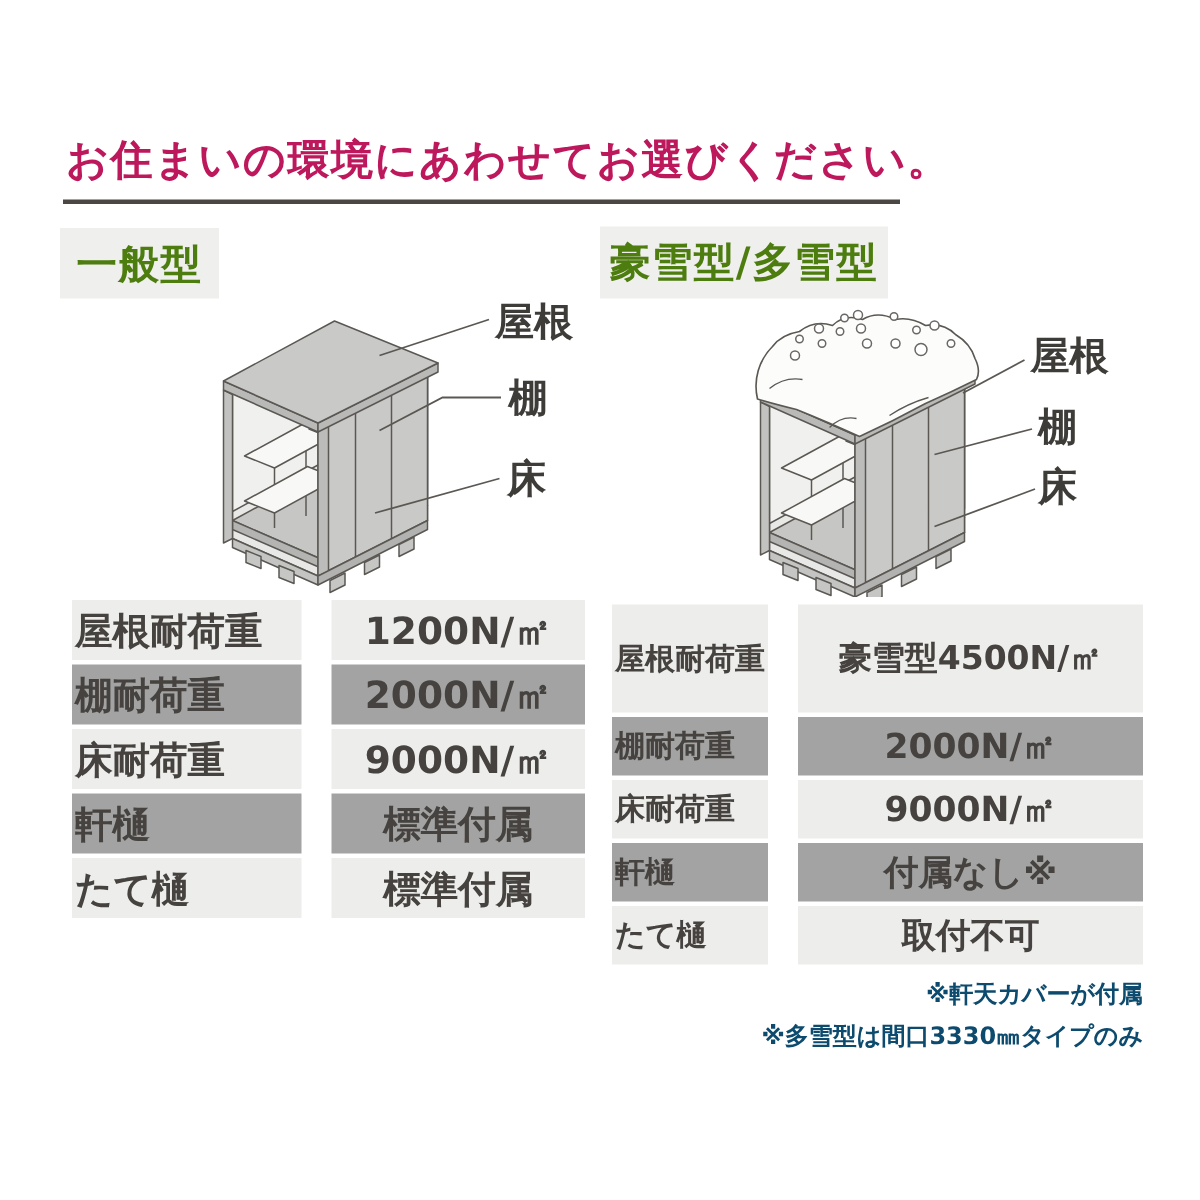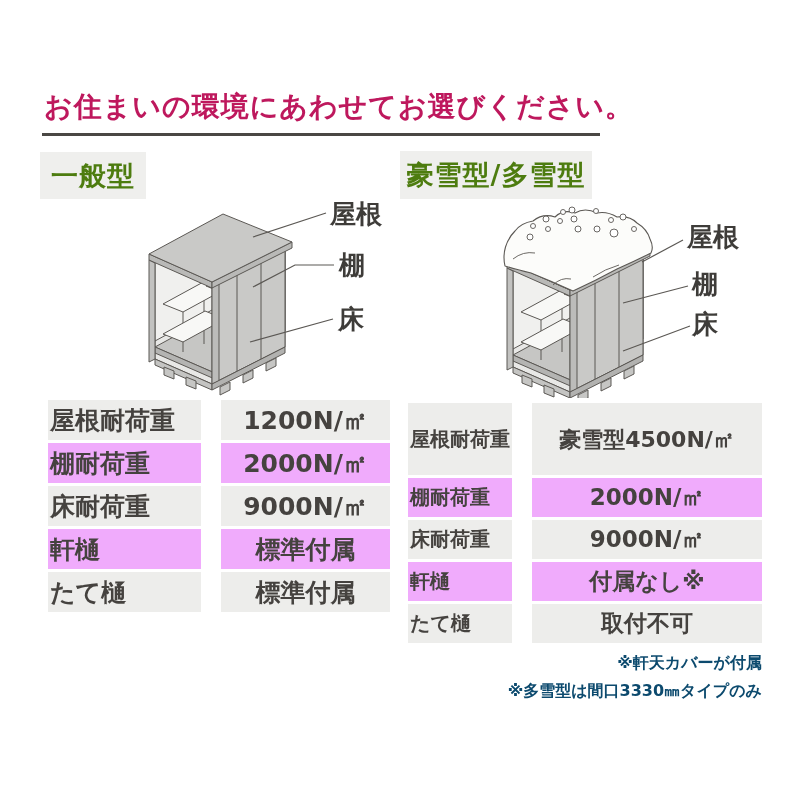--- a/index.html
+++ b/index.html
@@ -20,21 +20,21 @@
   .type-header.right{left:400px;top:151px;width:192px;height:48px;}
   .illus{display:block;}
   .illus text{font-family:"DejaVu Sans","Liberation Sans",sans-serif;font-weight:600;fill:#3e3c39;}
 
   .spec-table{display:block;}
   .spec-row{display:flex;margin-bottom:3px;}
   .spec-row .cl,.spec-row .cv{display:flex;align-items:center;}
   .spec-row .cl{padding-left:2px;box-sizing:border-box;font-weight:600;}
   .spec-row .cv{margin-left:20px;flex:1;justify-content:center;font-weight:600;text-align:center;}
   .row-a .cl,.row-a .cv{background:#ededeb;}
-  .row-b .cl,.row-b .cv{background:#f0abfc;}
+  .row-b .cl,.row-b .cv{background:#a3a3a3;}
 
   .table-left{left:48px;top:400px;width:342px;}
   .table-left .spec-row{height:40px;}
   .table-left .cl{width:153px;font-size:25px;}
   .table-left .cv{font-size:25px;}
 
   .table-right{left:408px;top:403px;width:354px;}
   .table-right .spec-row{height:39px;}
   .table-right .spec-row.tall{height:72px;}
   .table-right .cl{width:104px;font-size:20px;}

